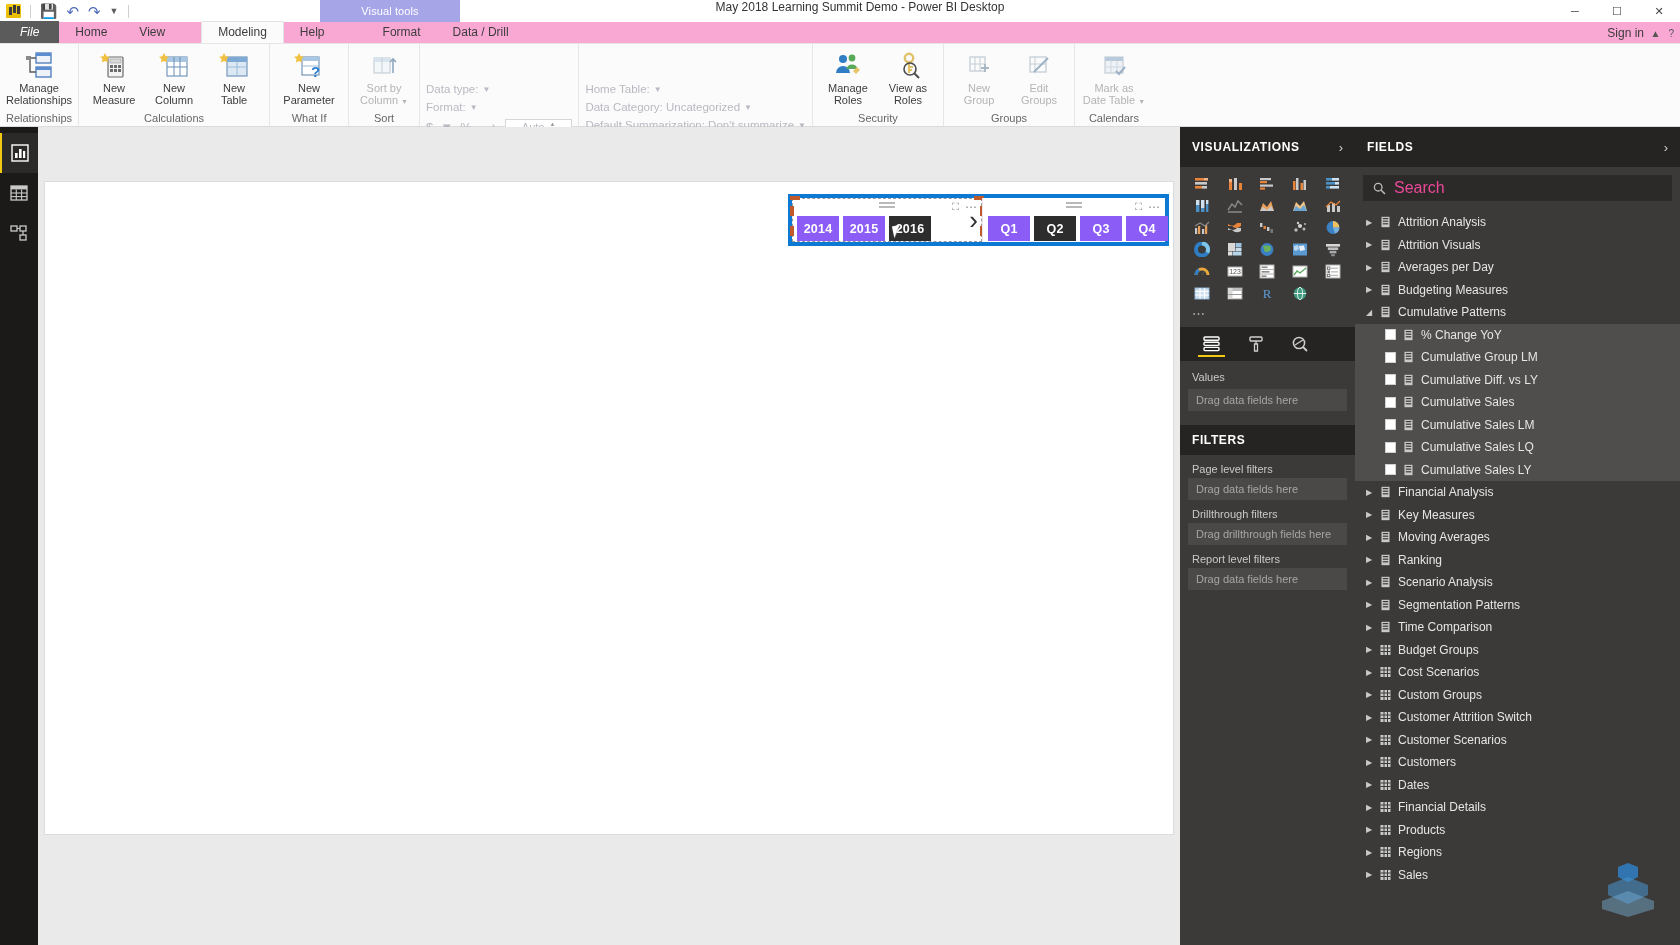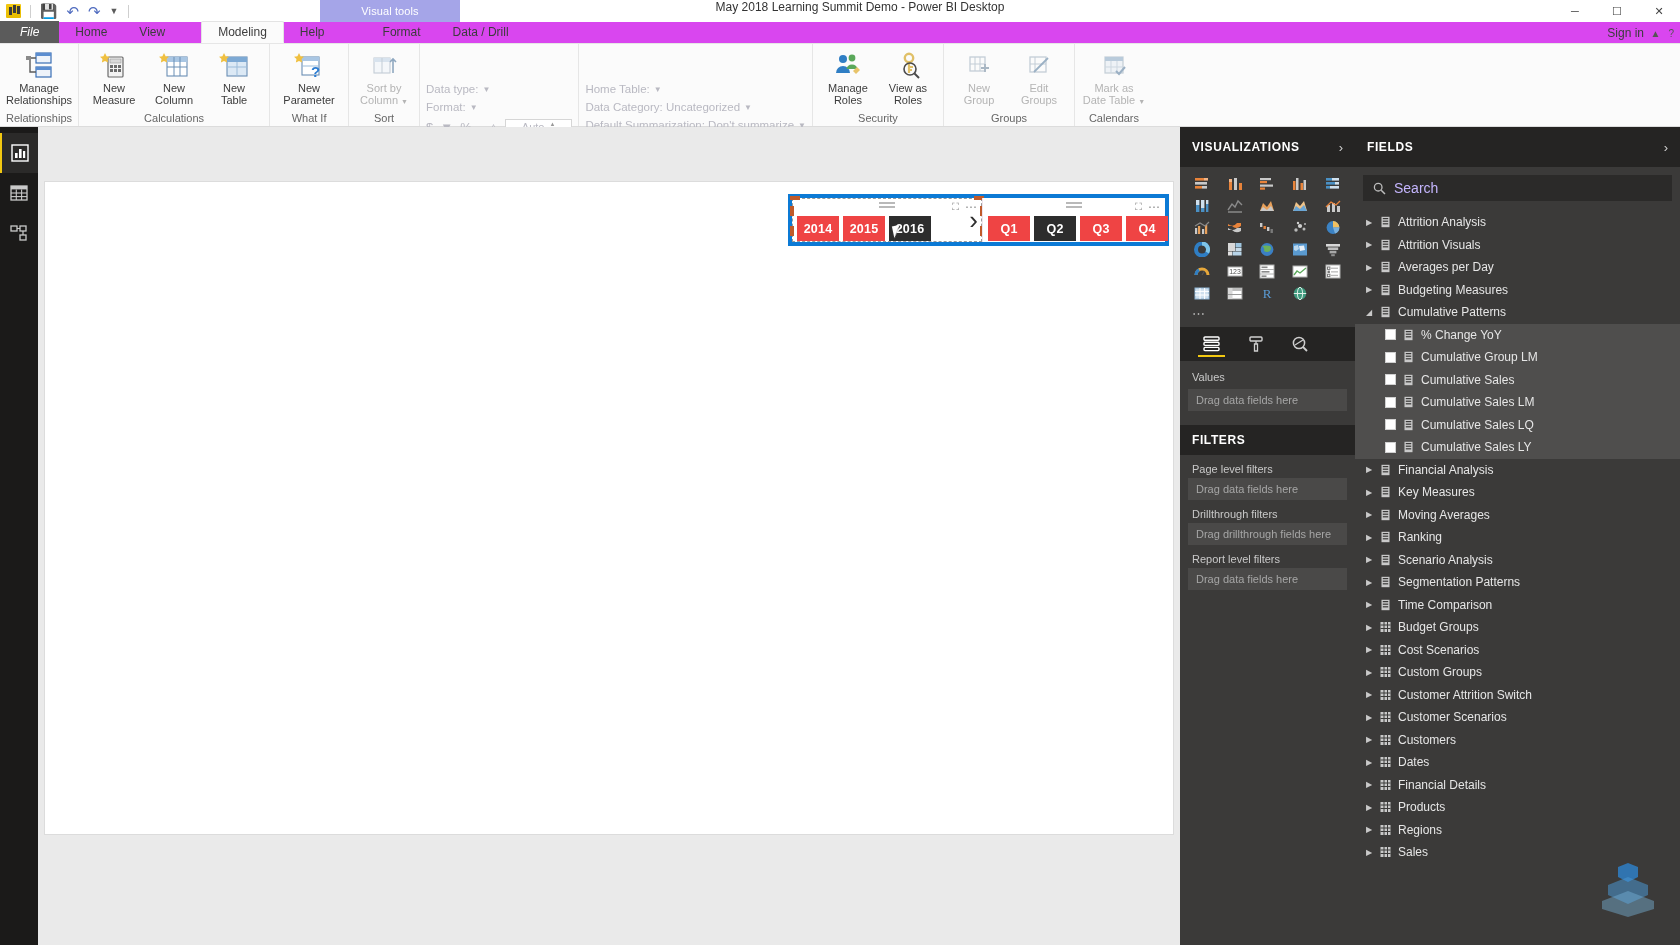--- a/index.html
+++ b/index.html
@@ -48,21 +48,21 @@
     position:absolute; right:0; top:0; height:22px; display:flex; align-items:center;
   }
   .win-btn {
     width:42px; height:22px; display:flex; align-items:center; justify-content:center;
     font-size:11px; color:#444; cursor:pointer;
   }
 
   
   .ribbon-tabs {
     position:absolute; left:0; top:22px; width:1680px; height:22px;
-    background:#d946ef; display:flex; align-items:flex-end;
+    background:#f9a8d4; display:flex; align-items:flex-end;
     border-bottom:1px solid #e6e6e6;
   }
   .rtab {
     height:22px; padding:0 16px; font-size:12px; color:#3c3c3c;
     display:flex; align-items:center; cursor:pointer; white-space:nowrap;
   }
   .rtab.file { background:#5b5b5b; color:#fff; font-style:italic; padding:0 20px; height:22px; }
   .rtab.active { background:#fbfbfb; border:1px solid #e3e3e3; border-bottom:1px solid #fbfbfb; border-radius:2px 2px 0 0;margin-left:20px; }
   .rtab.sub { color:#3c3c3c; }
   .sign-in {
@@ -144,21 +144,21 @@
   }
   .hdr-ico { font-size:10px; color:#8a8a8a; cursor:pointer; line-height:1; }
   .hdr-dots { font-size:12px; color:#8a8a8a; cursor:pointer; letter-spacing:1px; line-height:1; }
 
   .chiprow { display:flex; align-items:center; gap:4px; padding:0 5px; }
   .chip {
     min-width:42px; height:25px; display:flex; align-items:center; justify-content:center;
     font-size:12.5px; font-weight:bold; color:#ffffff; cursor:pointer;
     letter-spacing:.2px;
   }
-  .chip.on  { background:#ef4444; }
+  .chip.on  { background:#8b5cf6; }
   .chip.off { background:#2d2d2d; }
 
   
   .active-vis-outline {
     position:absolute; inset:0; border:1px dashed #9a9a9a; pointer-events:none;
   }
   .hnd { position:absolute; background:#c05a2a; width:4px; height:10px; }
   .hnd.v { width:10px; height:4px; }
 
   .chev {
@@ -224,21 +224,21 @@
 
   
   .fieldspane {
     position:absolute; left:1355px; top:127px; width:325px; height:818px;
     background:#3b3a39; overflow:hidden;
   }
   .search-box {
     margin:8px; height:26px; background:#2b2a29; display:flex; align-items:center;
     gap:8px; padding:0 10px; cursor:text;
   }
-  .search-box .ph { font-size:14px; color:#c4b5fd; }
+  .search-box .ph { font-size:16px; color:#ec4899; }
   .field-list { padding-top:2px; }
   .frow-item {
     height:22.5px; display:flex; align-items:center; gap:7px; padding-left:10px;
     font-size:12px; color:#e6e6e6; cursor:pointer; white-space:nowrap;
   }
   .frow-item.sel { background:#4f4e4d; }
   .frow-item.child { padding-left:30px; }
   .caret { width:8px; font-size:8px; color:#c9c9c9; display:inline-block; text-align:center; }
   .caret.open { color:#c9c9c9; }
 
@@ -957,20 +957,32 @@
       <div class="frow-item child sel">
         <svg width="11" height="11" viewBox="0 0 11 11">
           <rect x="0.5" y="0.5" width="10" height="10" fill="#ffffff" stroke="#d0d0d0"></rect>
         </svg>
         <svg width="11" height="12" viewBox="0 0 11 12">
           <rect x="1.5" y="0.8" width="8" height="10.4" fill="#c9c9c9"></rect>
           <rect x="2.8" y="2" width="5.4" height="1.2" fill="#3b3a39"></rect>
           <rect x="2.8" y="4.6" width="5.4" height="1.2" fill="#3b3a39"></rect>
           <rect x="2.8" y="7.2" width="5.4" height="1.2" fill="#3b3a39"></rect>
         </svg>
+        <span>Cumulative Diff. vs LY</span>
+      </div>
+      <div class="frow-item child sel">
+        <svg width="11" height="11" viewBox="0 0 11 11">
+          <rect x="0.5" y="0.5" width="10" height="10" fill="#ffffff" stroke="#d0d0d0"></rect>
+        </svg>
+        <svg width="11" height="12" viewBox="0 0 11 12">
+          <rect x="1.5" y="0.8" width="8" height="10.4" fill="#c9c9c9"></rect>
+          <rect x="2.8" y="2" width="5.4" height="1.2" fill="#3b3a39"></rect>
+          <rect x="2.8" y="4.6" width="5.4" height="1.2" fill="#3b3a39"></rect>
+          <rect x="2.8" y="7.2" width="5.4" height="1.2" fill="#3b3a39"></rect>
+        </svg>
         <span>Cumulative Sales</span>
       </div>
       <div class="frow-item child sel">
         <svg width="11" height="11" viewBox="0 0 11 11">
           <rect x="0.5" y="0.5" width="10" height="10" fill="#ffffff" stroke="#d0d0d0"></rect>
         </svg>
         <svg width="11" height="12" viewBox="0 0 11 12">
           <rect x="1.5" y="0.8" width="8" height="10.4" fill="#c9c9c9"></rect>
           <rect x="2.8" y="2" width="5.4" height="1.2" fill="#3b3a39"></rect>
           <rect x="2.8" y="4.6" width="5.4" height="1.2" fill="#3b3a39"></rect>

